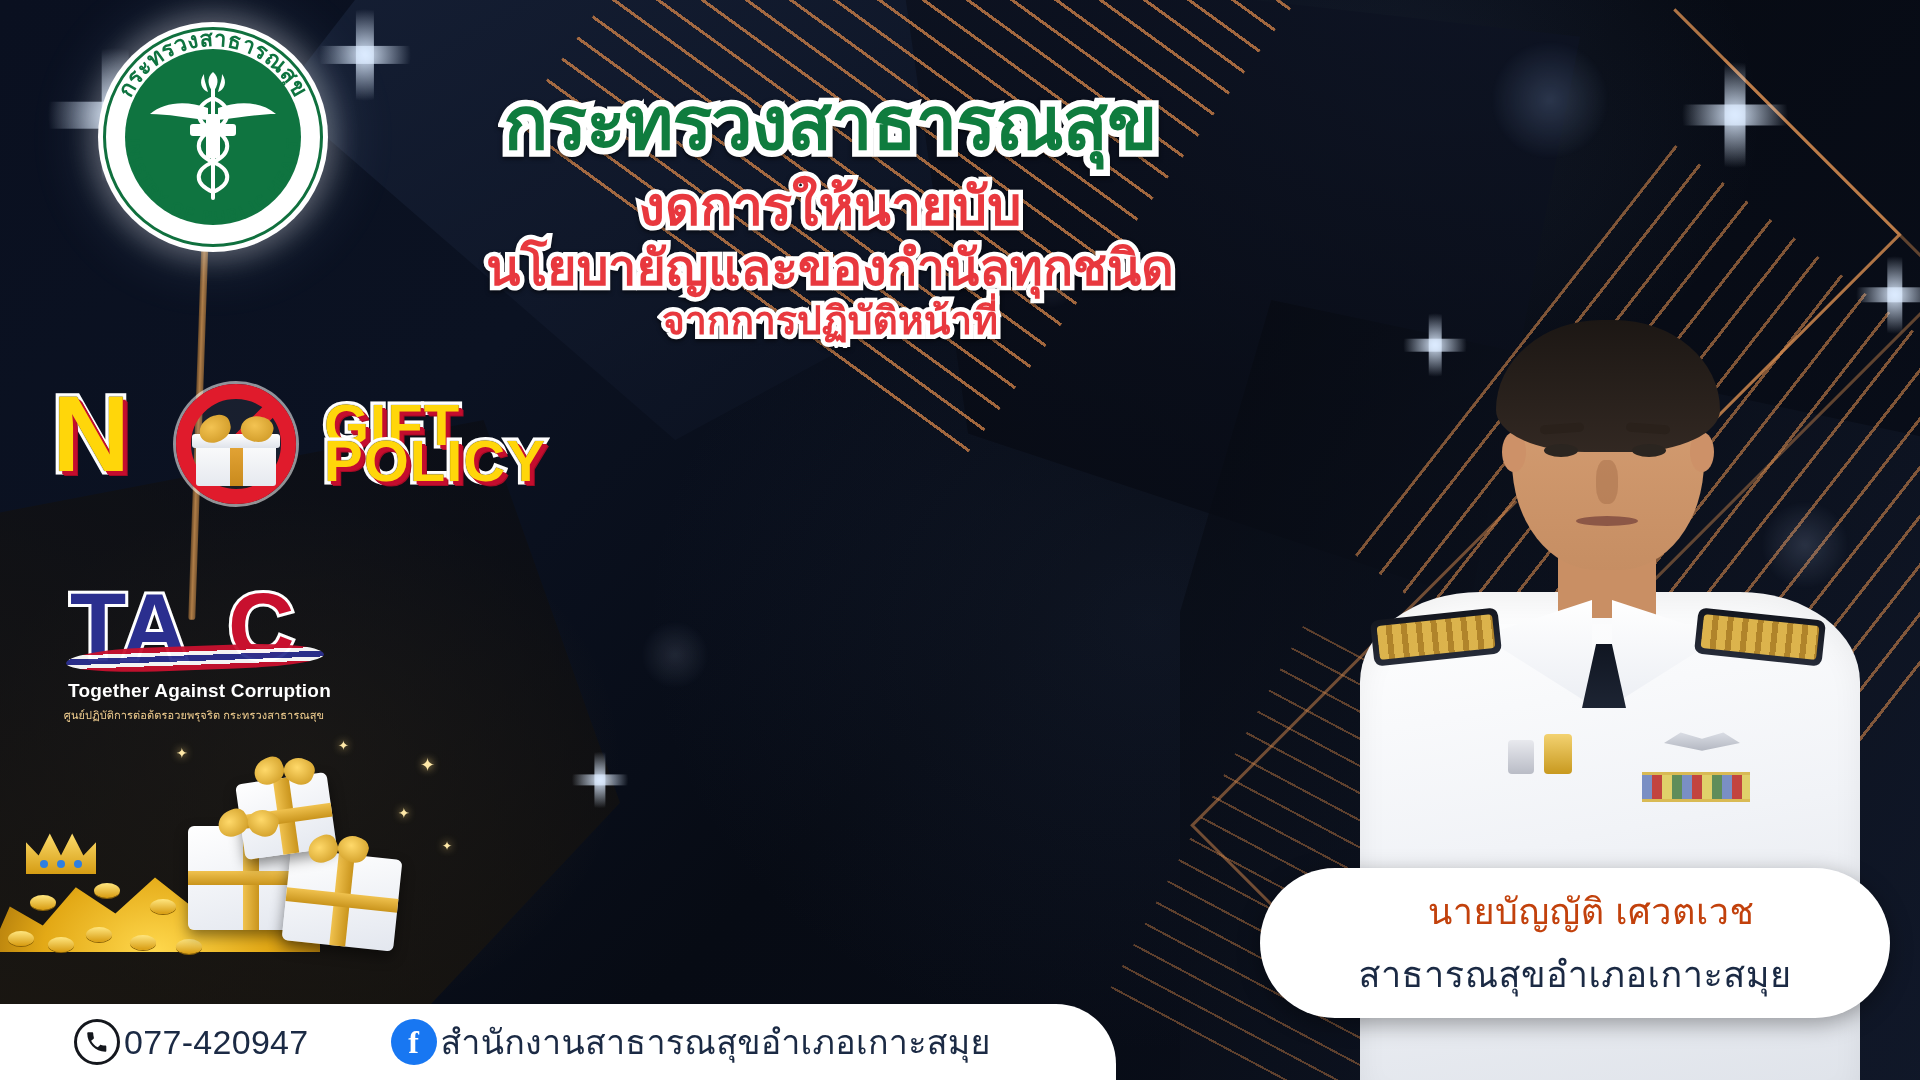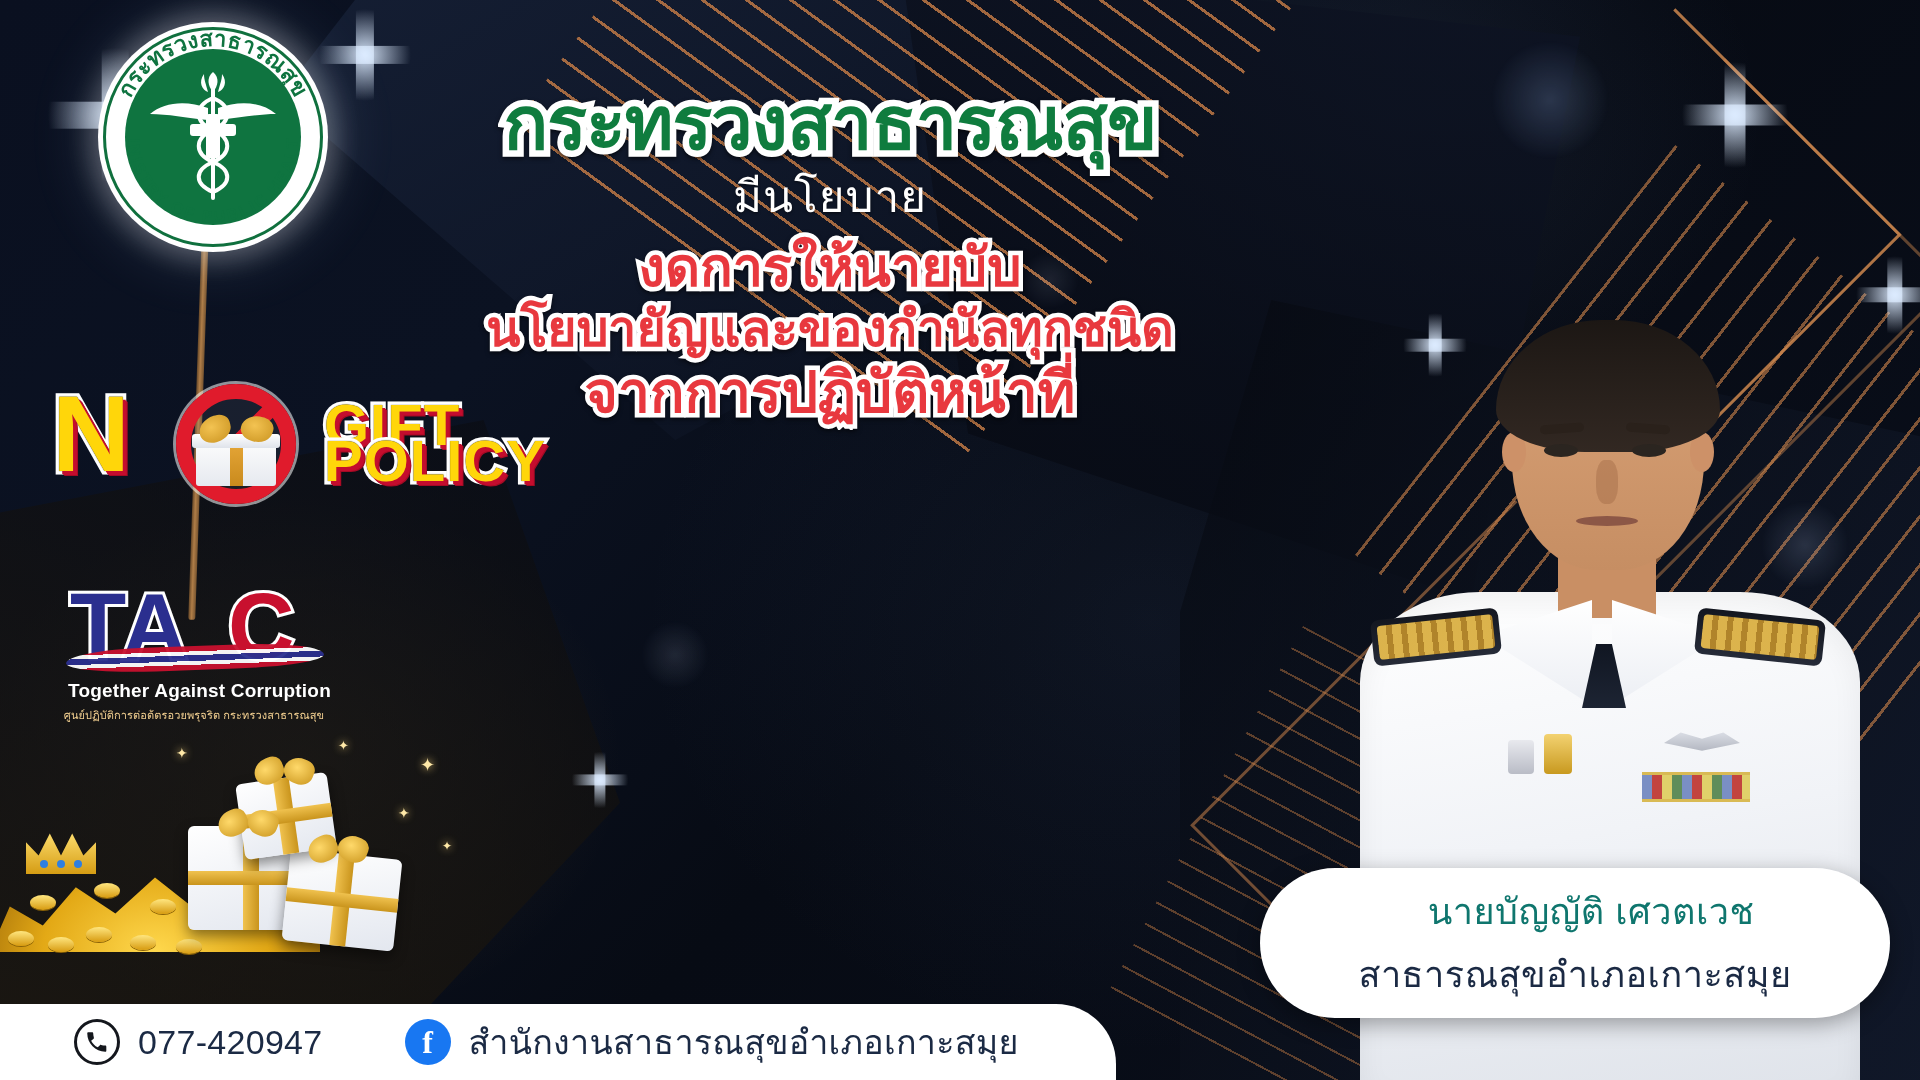--- a/index.html
+++ b/index.html
@@ -286,21 +286,21 @@
   }
   .redline {
     font-size:54px; font-weight:700; line-height:1.18;
     color:#e8383e;
     -webkit-text-stroke:9px #ffffff;
     paint-order:stroke fill;
     filter:drop-shadow(0 2px 2px rgba(0,0,0,.55));
   }
   #redgroup { margin-top:14px; }
   #redgroup .rl2 { font-size:50px; }
-  #redgroup .rl3 { font-size:57px; }
+  #redgroup .rl3 { font-size:39px; }
   #whitegroup {
     margin-top:28px;
     color:#ffffff; font-size:36px; line-height:1.42;
     font-weight:400; letter-spacing:.3px;
     text-shadow:0 1px 3px rgba(0,0,0,.65);
   }
 
   
   #portrait {
     position:absolute; right:56px; bottom:0; width:520px; height:760px;
@@ -399,33 +399,33 @@
   #nameplate {
     position:absolute; right:30px; bottom:62px;
     width:630px; height:150px;
     background:#ffffff;
     border-radius:80px;
     display:flex; flex-direction:column;
     align-items:center; justify-content:center;
     gap:6px;
     box-shadow:0 6px 22px rgba(0,0,0,.35);
   }
-  #nameplate .np-name { font-size:36px; color:#0f766e; letter-spacing:.5px; white-space:nowrap;margin-left:32px; }
+  #nameplate .np-name { font-size:36px; color:#c2410c; letter-spacing:.5px; white-space:nowrap;margin-left:32px; }
   #nameplate .np-role { font-size:36px; color:#1b2a44; letter-spacing:.5px; white-space:nowrap; }
 
   
   #footer {
     position:absolute; left:0; bottom:0;
     width:1116px; height:76px;
     background:#ffffff;
     border-radius:0 60px 0 0;
     display:flex; align-items:center;
     padding-left:74px; gap:30px;
   }
-  #footer .fitem { display:flex; align-items:center; gap:18px;text-align:center; }
+  #footer .fitem { display:flex; align-items:center; gap:4px;text-align:center; }
   #footer .fitem + .fitem { margin-left:52px; }
   .ic-round {
     width:46px; height:46px; border-radius:50%;
     display:flex; align-items:center; justify-content:center;
     flex:0 0 auto;
   }
   .ic-phone { border:3px solid #14171d; }
   .ic-phone svg { width:26px; height:26px; }
   .ic-fb { background:#1877f2; color:#fff; font-weight:900; font-size:32px; font-family:"Liberation Serif",serif; }
   #footer .ftext { font-size:34px; color:#1b2a44; white-space:nowrap; letter-spacing:.3px; }
@@ -564,21 +564,20 @@
 
     <span class="spark" style="left:430px;bottom:196px">✦</span>
     <span class="spark" style="left:408px;bottom:150px;font-size:14px">✦</span>
     <span class="spark" style="left:452px;bottom:118px;font-size:12px">✦</span>
     <span class="spark" style="left:186px;bottom:210px;font-size:14px">✦</span>
     <span class="spark" style="left:348px;bottom:218px;font-size:13px">✦</span>
   </div>
 
   <div id="textblock">
     <div id="headline">กระทรวงสาธารณสุข</div>
-    <div id="subline">มีนโยบาย</div>
     <div id="redgroup">
       <div class="redline rl1">งดการให้นายบับ</div>
       <div class="redline rl2">นโยบายัญและของกำนัลทุกชนิด</div>
       <div class="redline rl3">จากการปฏิบัติหน้าที่</div>
     </div>
   </div>
 
   <div id="portrait">
     <div class="uniform"></div>
     <div class="neck"></div>

